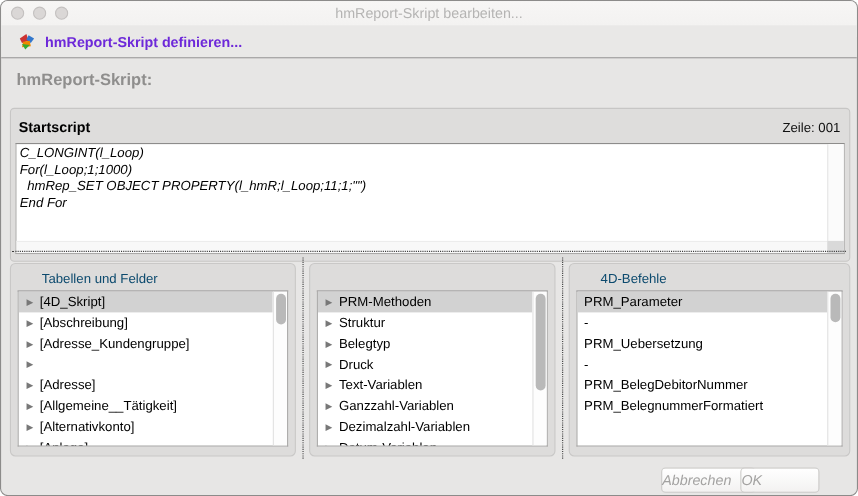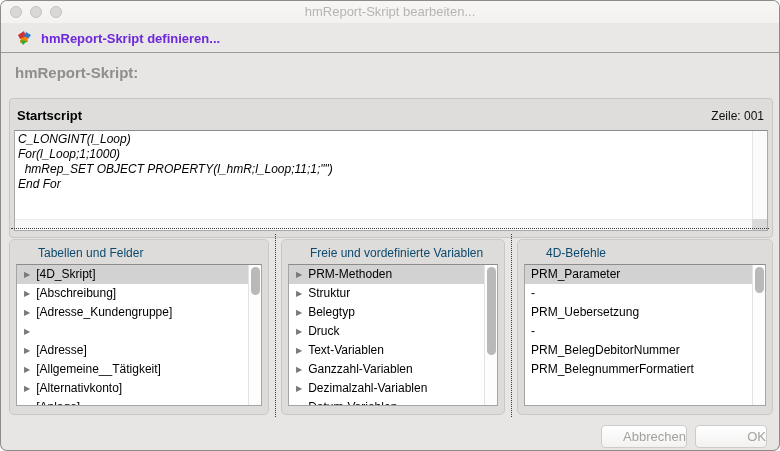--- a/index.html
+++ b/index.html
@@ -69,24 +69,24 @@
   .tri { font-size:8px; color:#787878; margin-right:6px; margin-left:1px; flex:0 0 auto; }
   .vscroll { position:absolute; right:0; top:0; width:13px; bottom:0; background:#fdfdfd; border-left:1px solid #e2e2e2; }
   .thumb { position:absolute; left:2px; top:2px; width:9px; border-radius:5px; background:#b9b9b9; }
   .panel-0 .thumb { height:28px; }
   .panel-1 .thumb { height:88px; }
   .panel-2 .thumb { height:26px; }
   
   .btn {
     position:absolute; top:424px; height:23px; border:1px solid #cdccca; border-radius:4px;
     background:linear-gradient(#ffffff,#f3f2f1); font-size:13px; color:#a3a2a1;
-    font-family:"Liberation Sans", sans-serif; text-align:right; line-height:21px;
+    font-family:"Liberation Sans", sans-serif; text-align:left; line-height:21px;font-style:italic;
   }
   #btn-cancel { left:600px; width:86px; }
-  #btn-ok { left:694px; width:72px; }
+  #btn-ok { left:672px; width:72px; }
 </style>
 </head>
 <body>
 
 <div id="window">
 
   <div id="titlebar">
     <div class="lights">
       <span class="light"></span>
       <span class="light"></span>
@@ -163,21 +163,20 @@
             <span>[Anlage]</span>
           </div>
         </div>
       <div class="vscroll">
           <div class="thumb"></div>
         </div>
     </div>
   </div>
 
   <div class="panel panel-1">
-    <span class="panel-title">Freie und vordefinierte Variablen</span>
     <div class="listbox">
       <div class="list">
           <div class="row selected">
             <span class="tri">▶</span>
             <span>PRM-Methoden</span>
           </div>
           <div class="row">
             <span class="tri">▶</span>
             <span>Struktur</span>
           </div>

